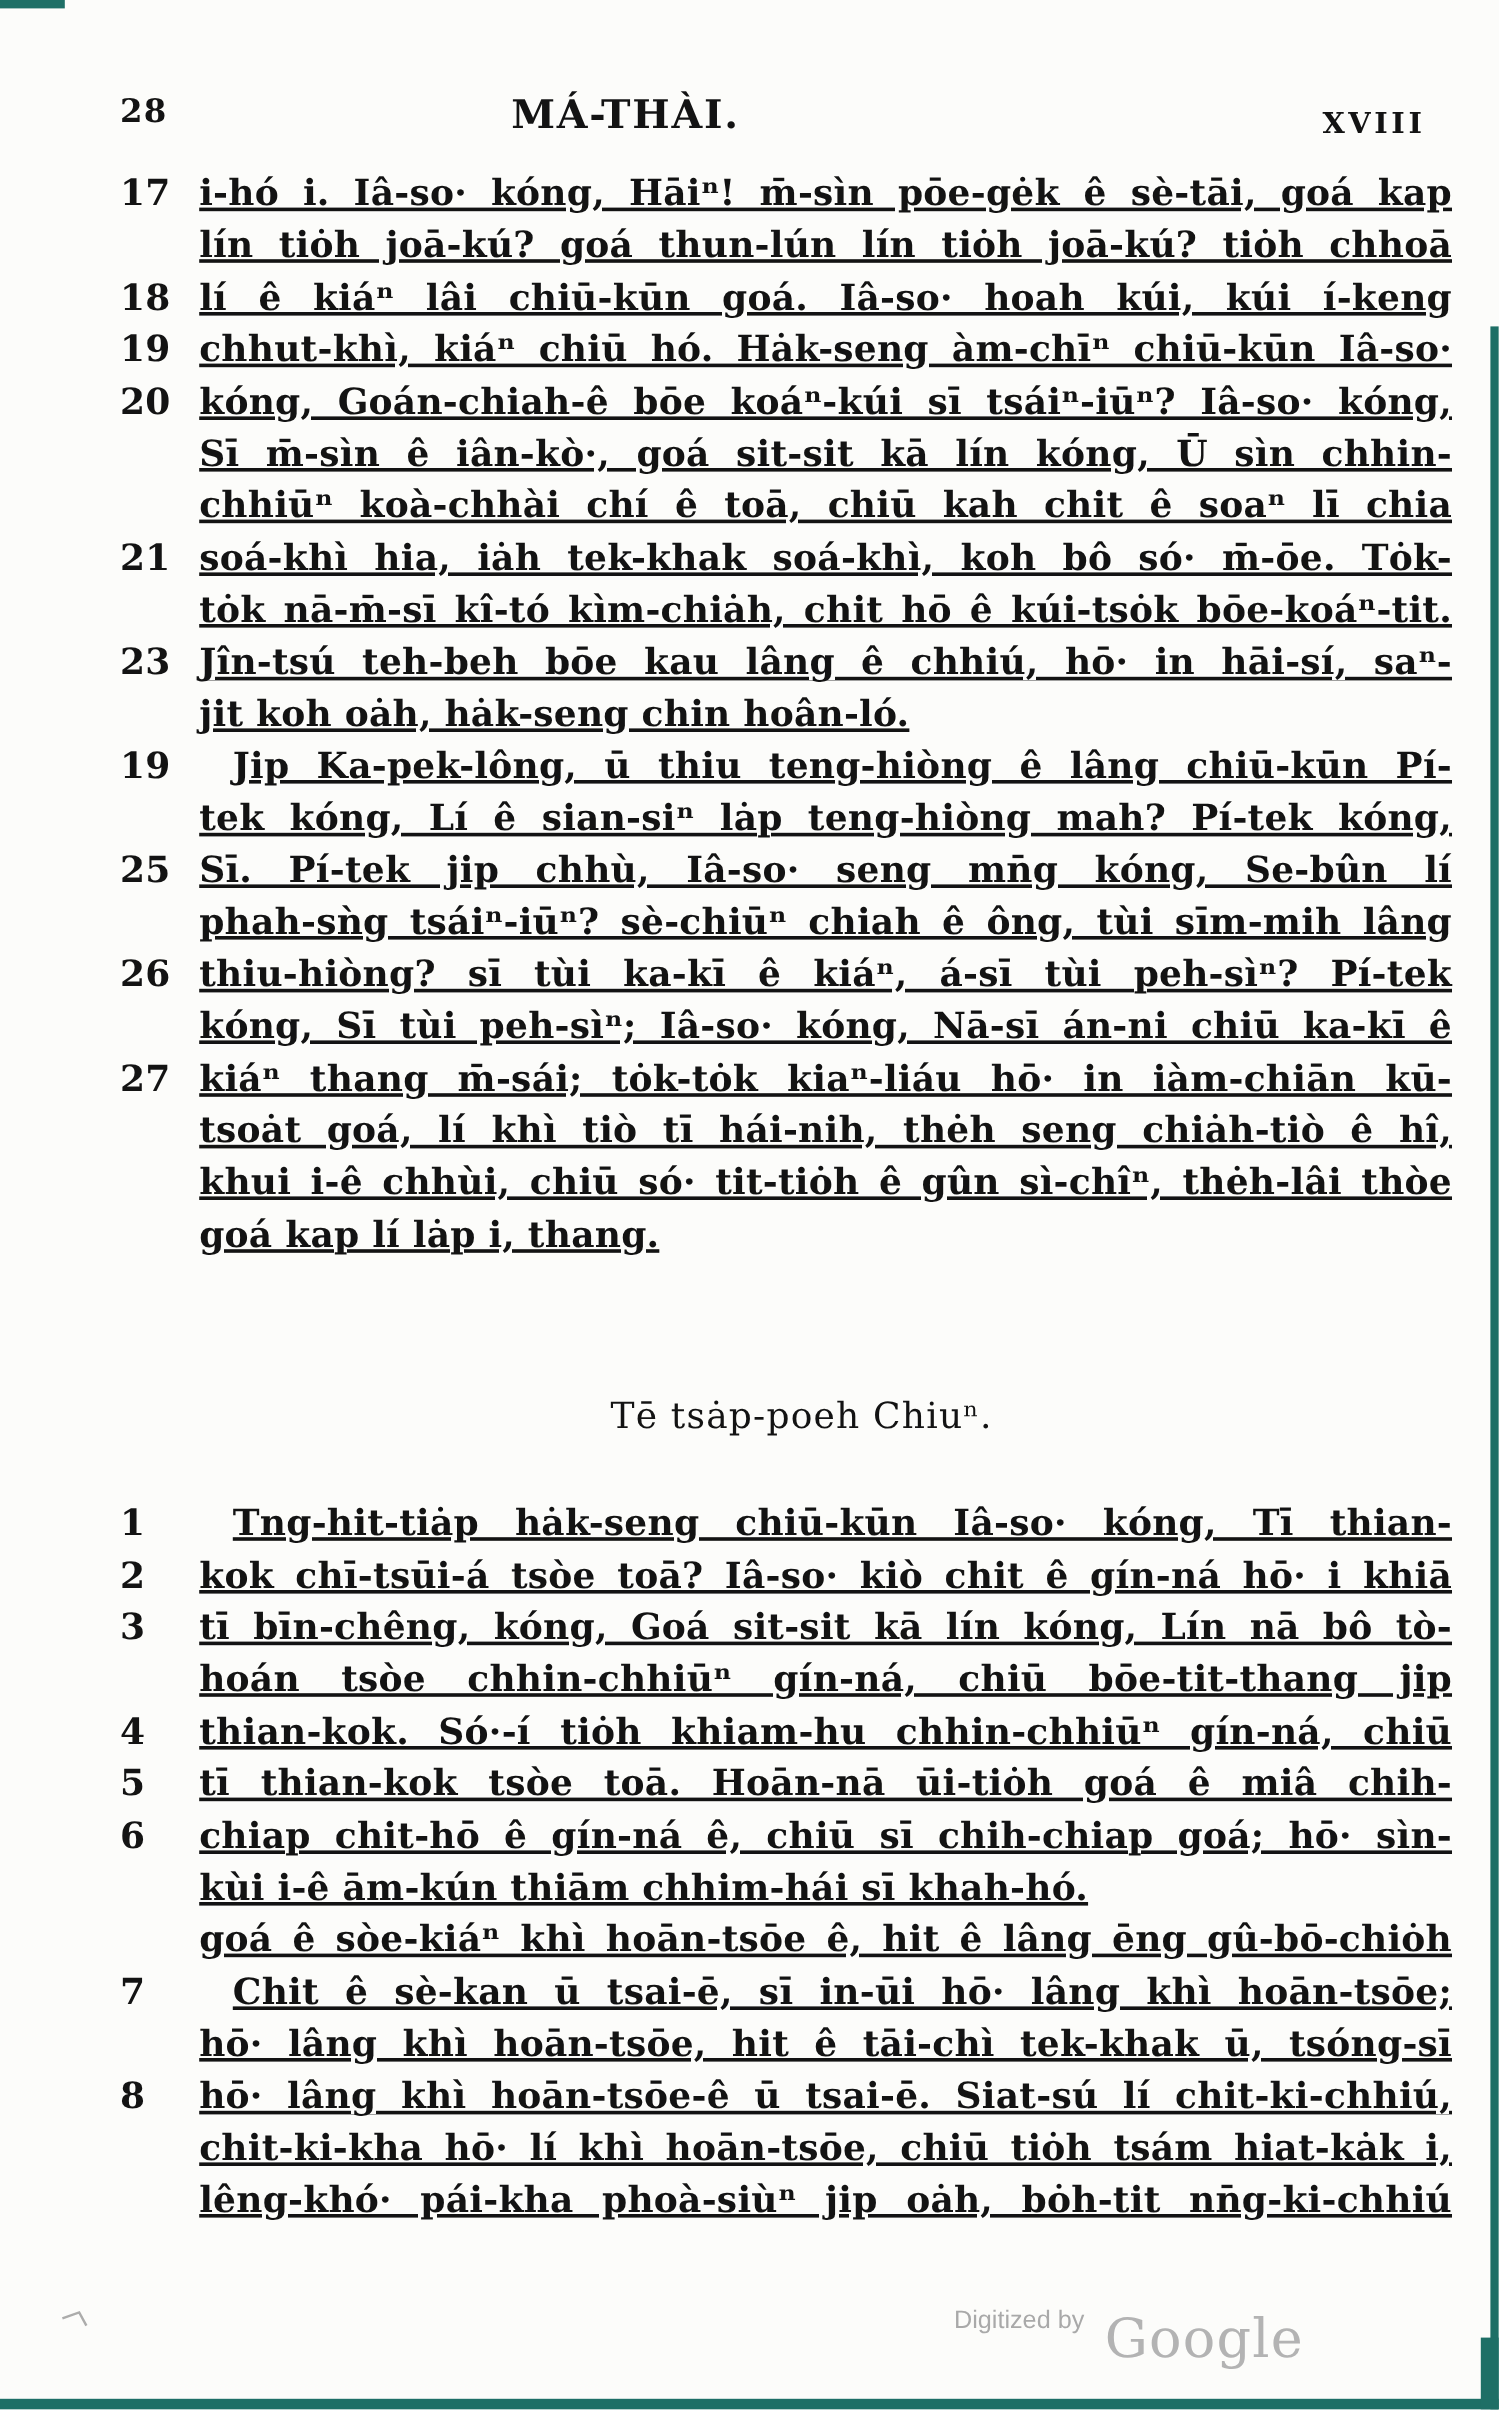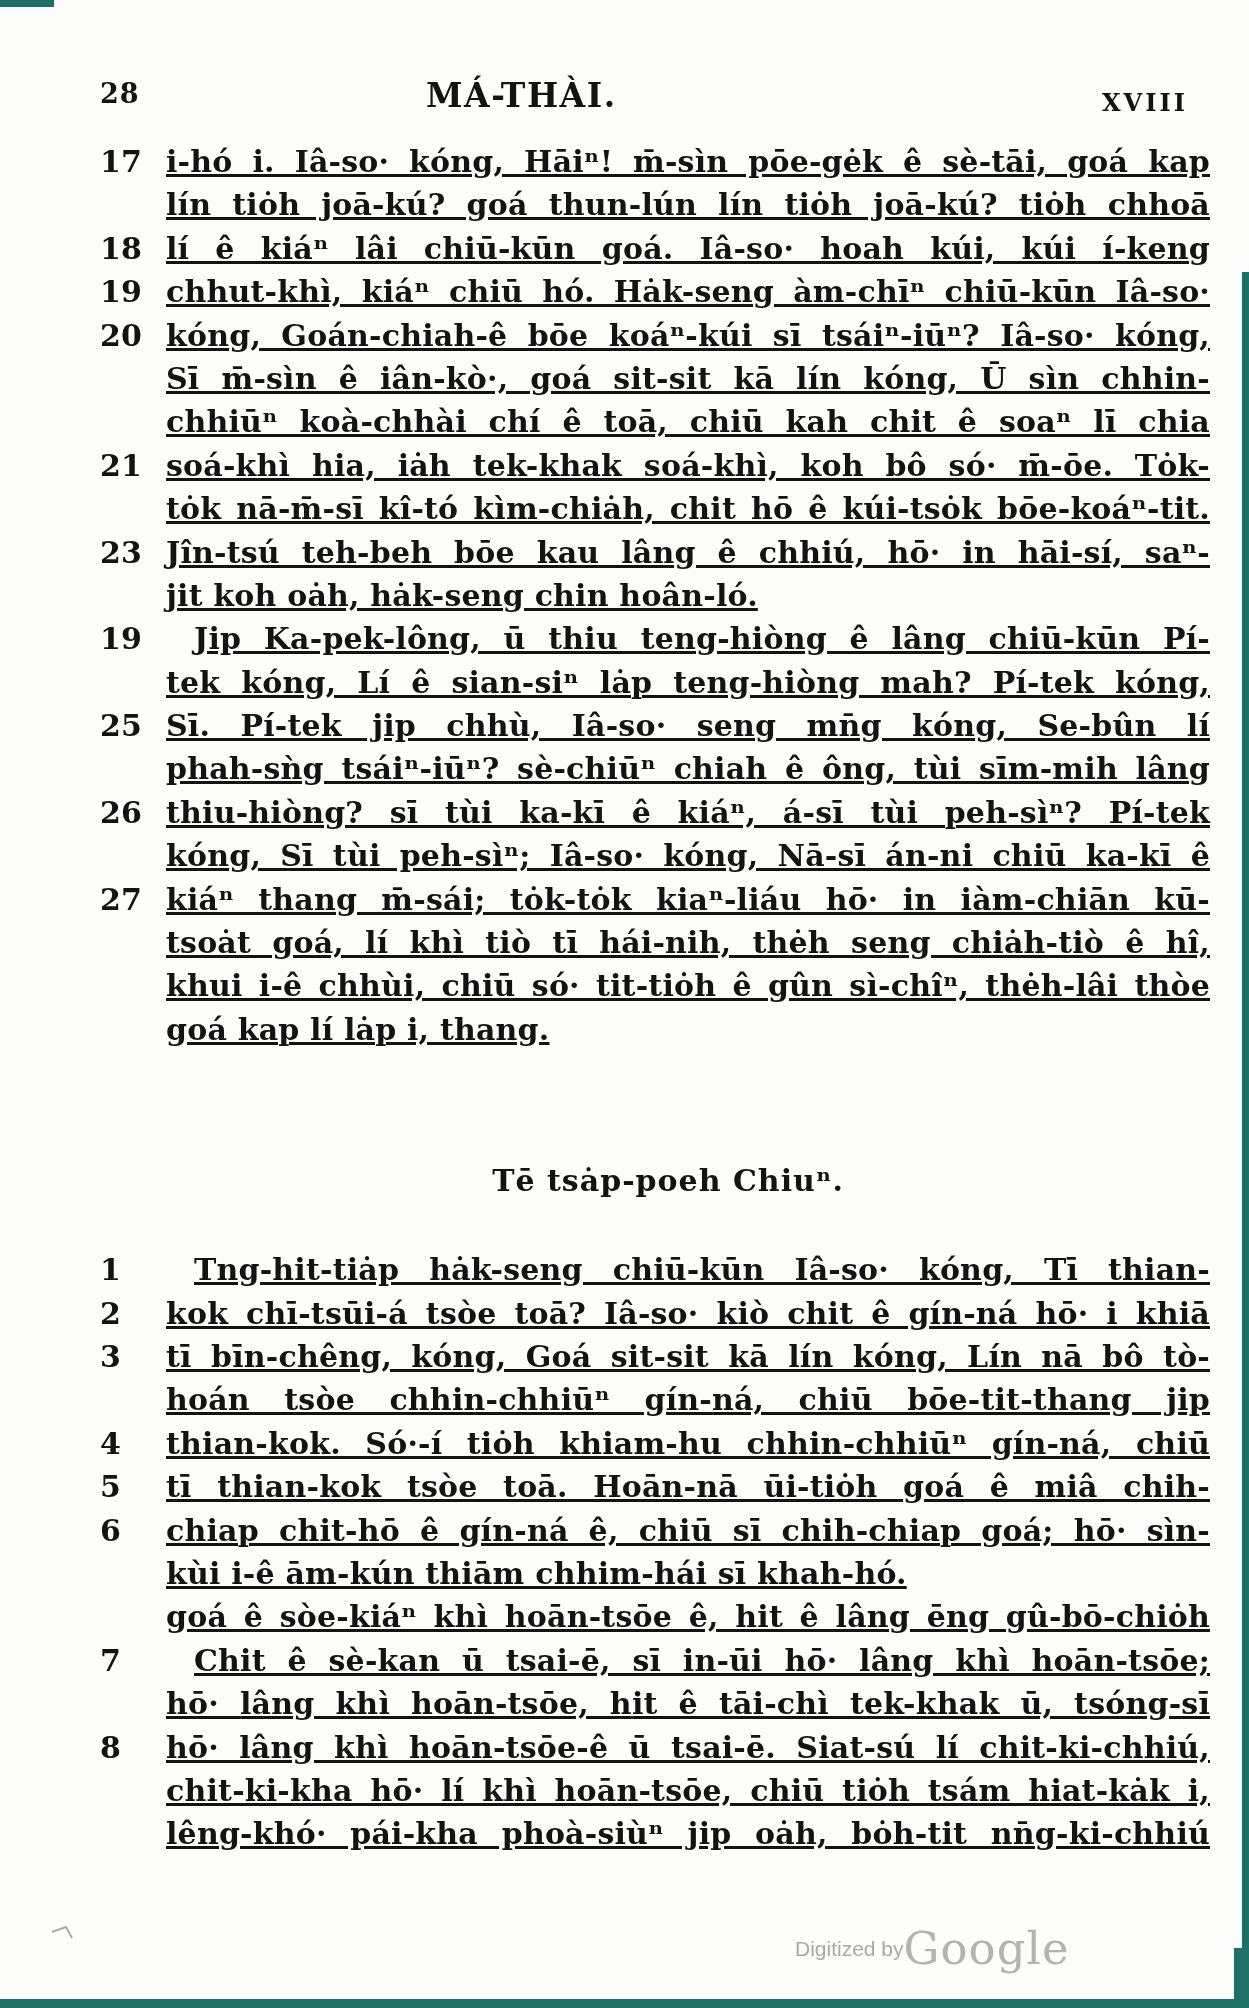--- a/index.html
+++ b/index.html
@@ -26,25 +26,25 @@
   }
   .line{position:relative;height:43.4px;}
   .vnum{position:absolute;left:0;top:0;width:42px;}
   .vtext{
     margin-left:66px;width:1044px;white-space:nowrap;overflow:visible;text-decoration:underline;
   }
   .vtext.j{white-space:normal;text-align:justify;text-align-last:justify;}
   .vtext.p{text-indent:28px;}
   .section-heading{
     margin:108px 0 46px 46px;width:1044px;height:43px;
-    text-align:center;font-size:30px;font-weight:bold;letter-spacing:1px;
+    text-align:center;font-size:30px;font-weight:normal;letter-spacing:1px;
   }
   .watermark{
     position:absolute;left:795px;top:1922px;
-    display:flex;align-items:center;gap:0;
+    display:flex;align-items:flex-start;gap:17px;
   }
   .wm-prefix{
     font-family:"Liberation Sans", sans-serif;
     font-size:21px;color:#a9a9a9;
   }
   .wm-logo{
     font-family:"DejaVu Serif", serif;
     font-size:45px;color:#b3b3b3;font-weight:normal;letter-spacing:1px;
   }
   .edge{position:absolute;background:#1e6f66;}

